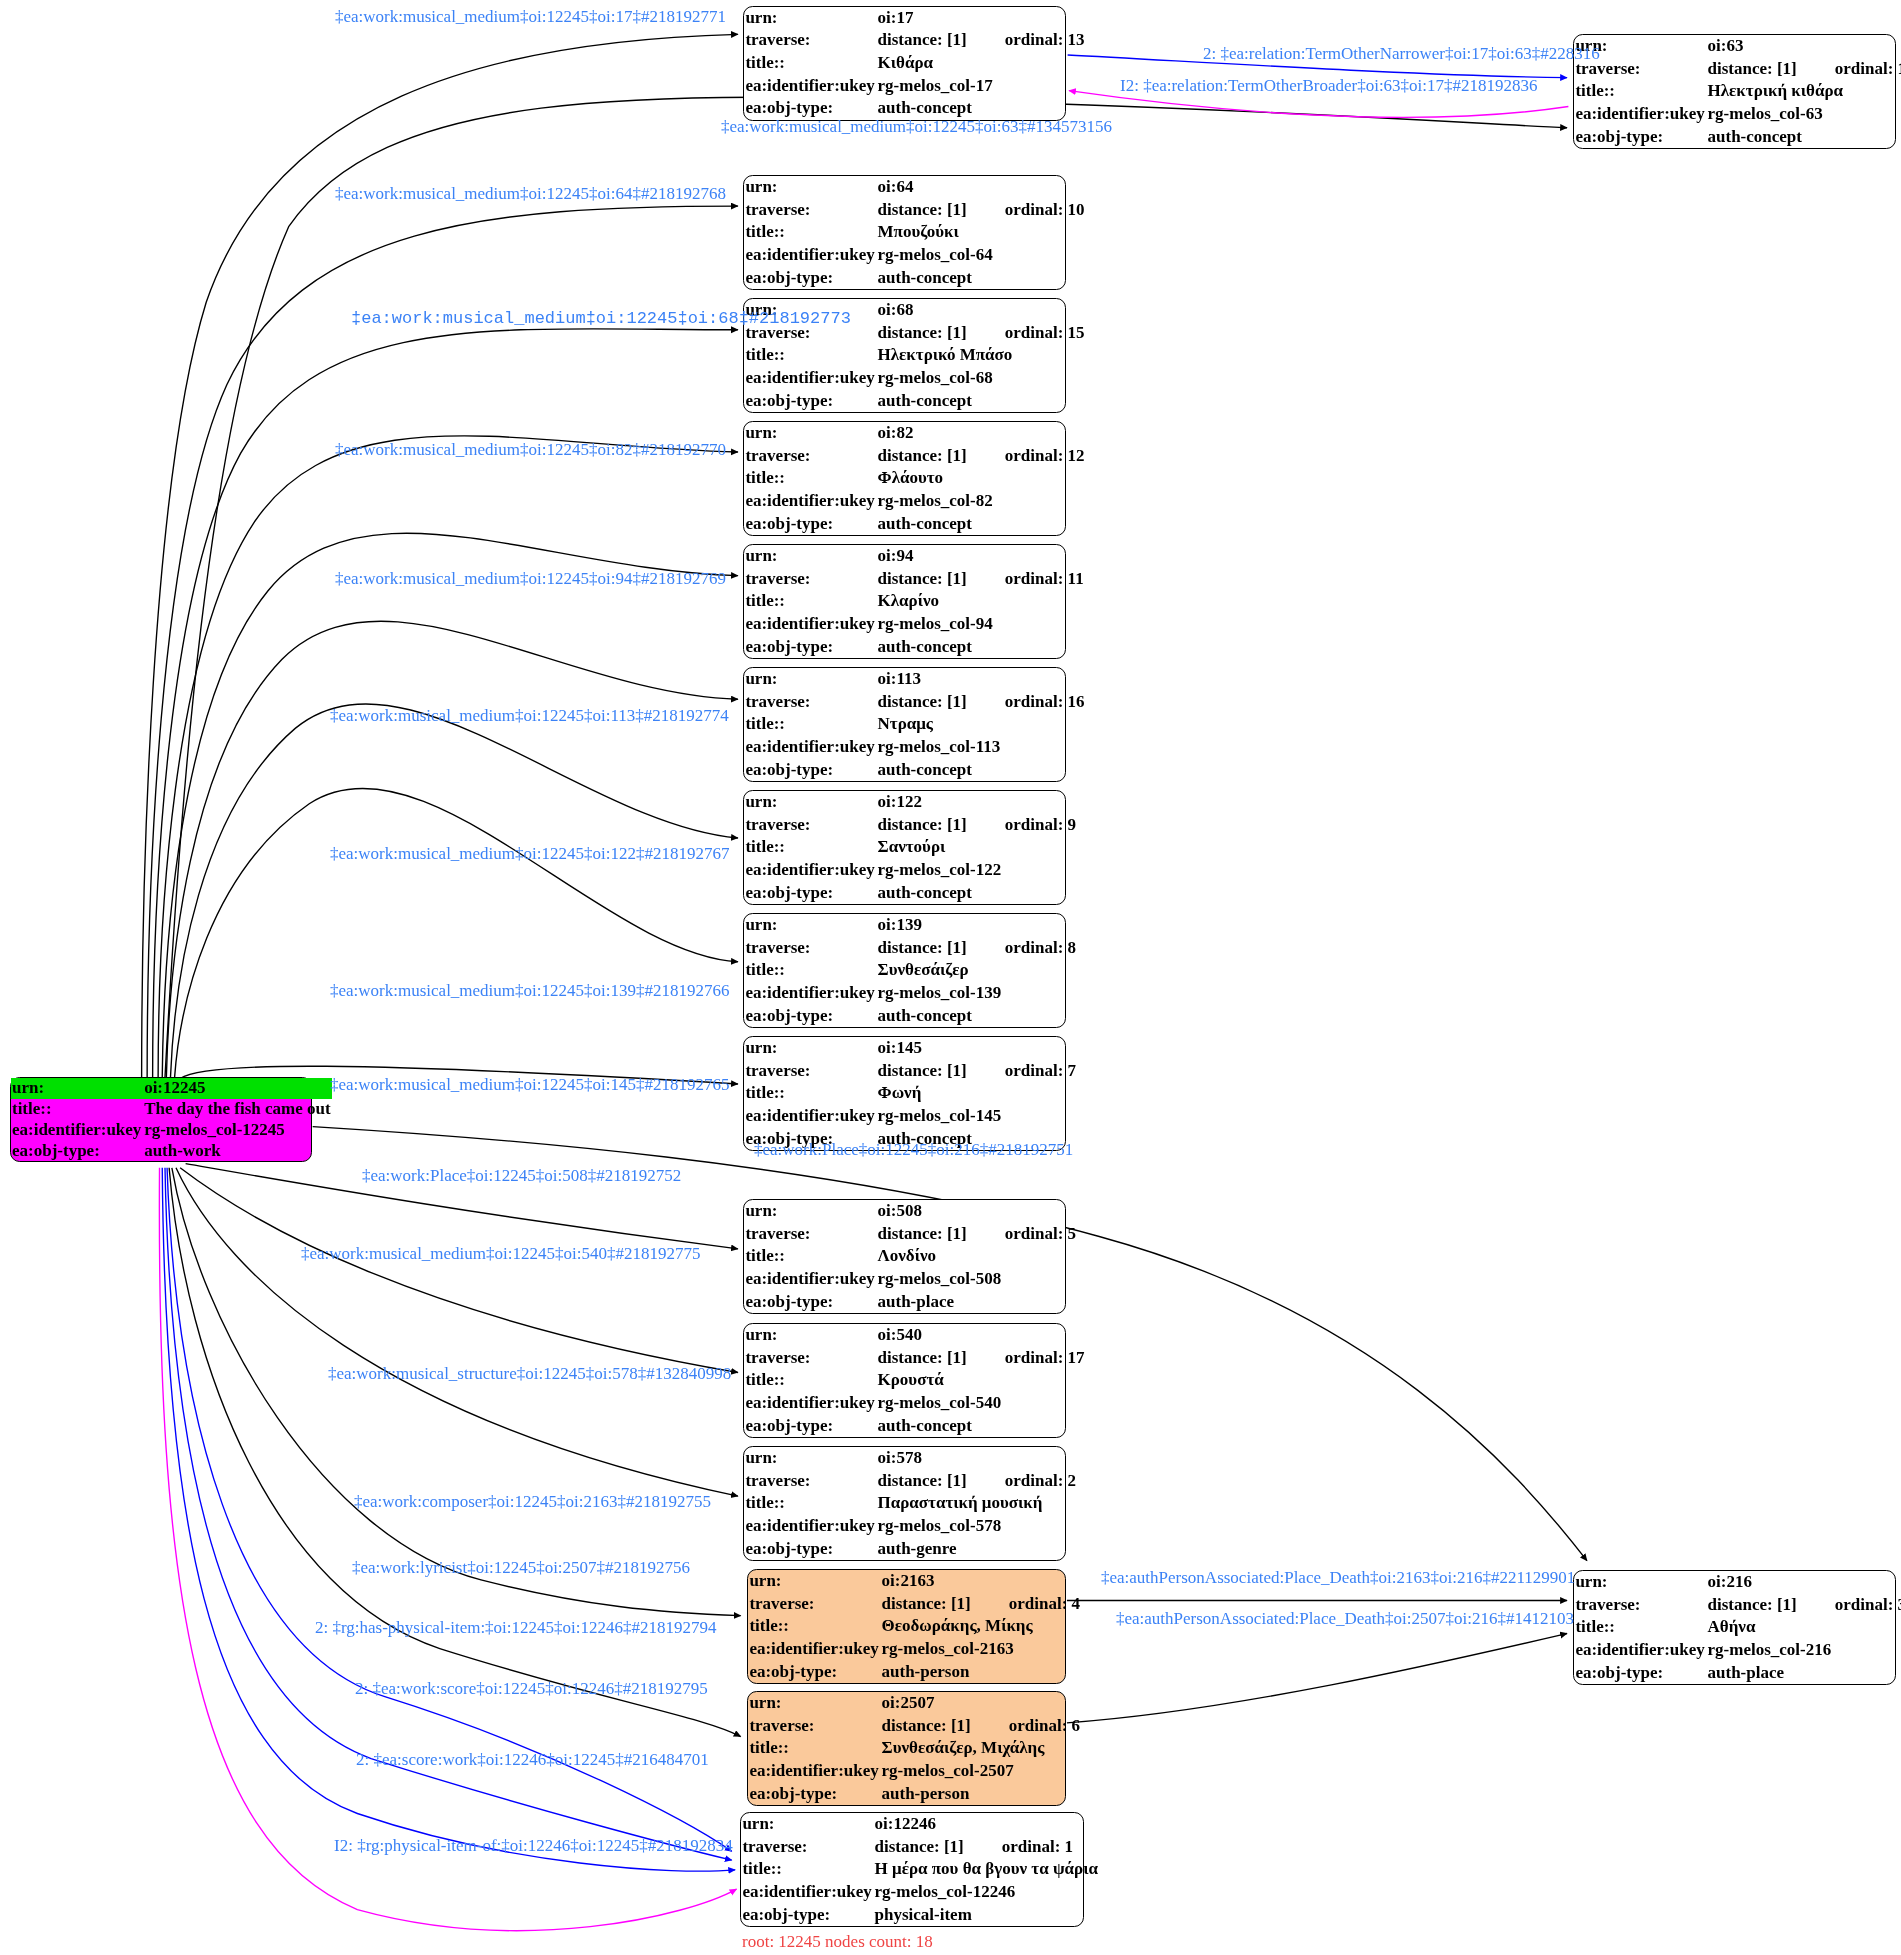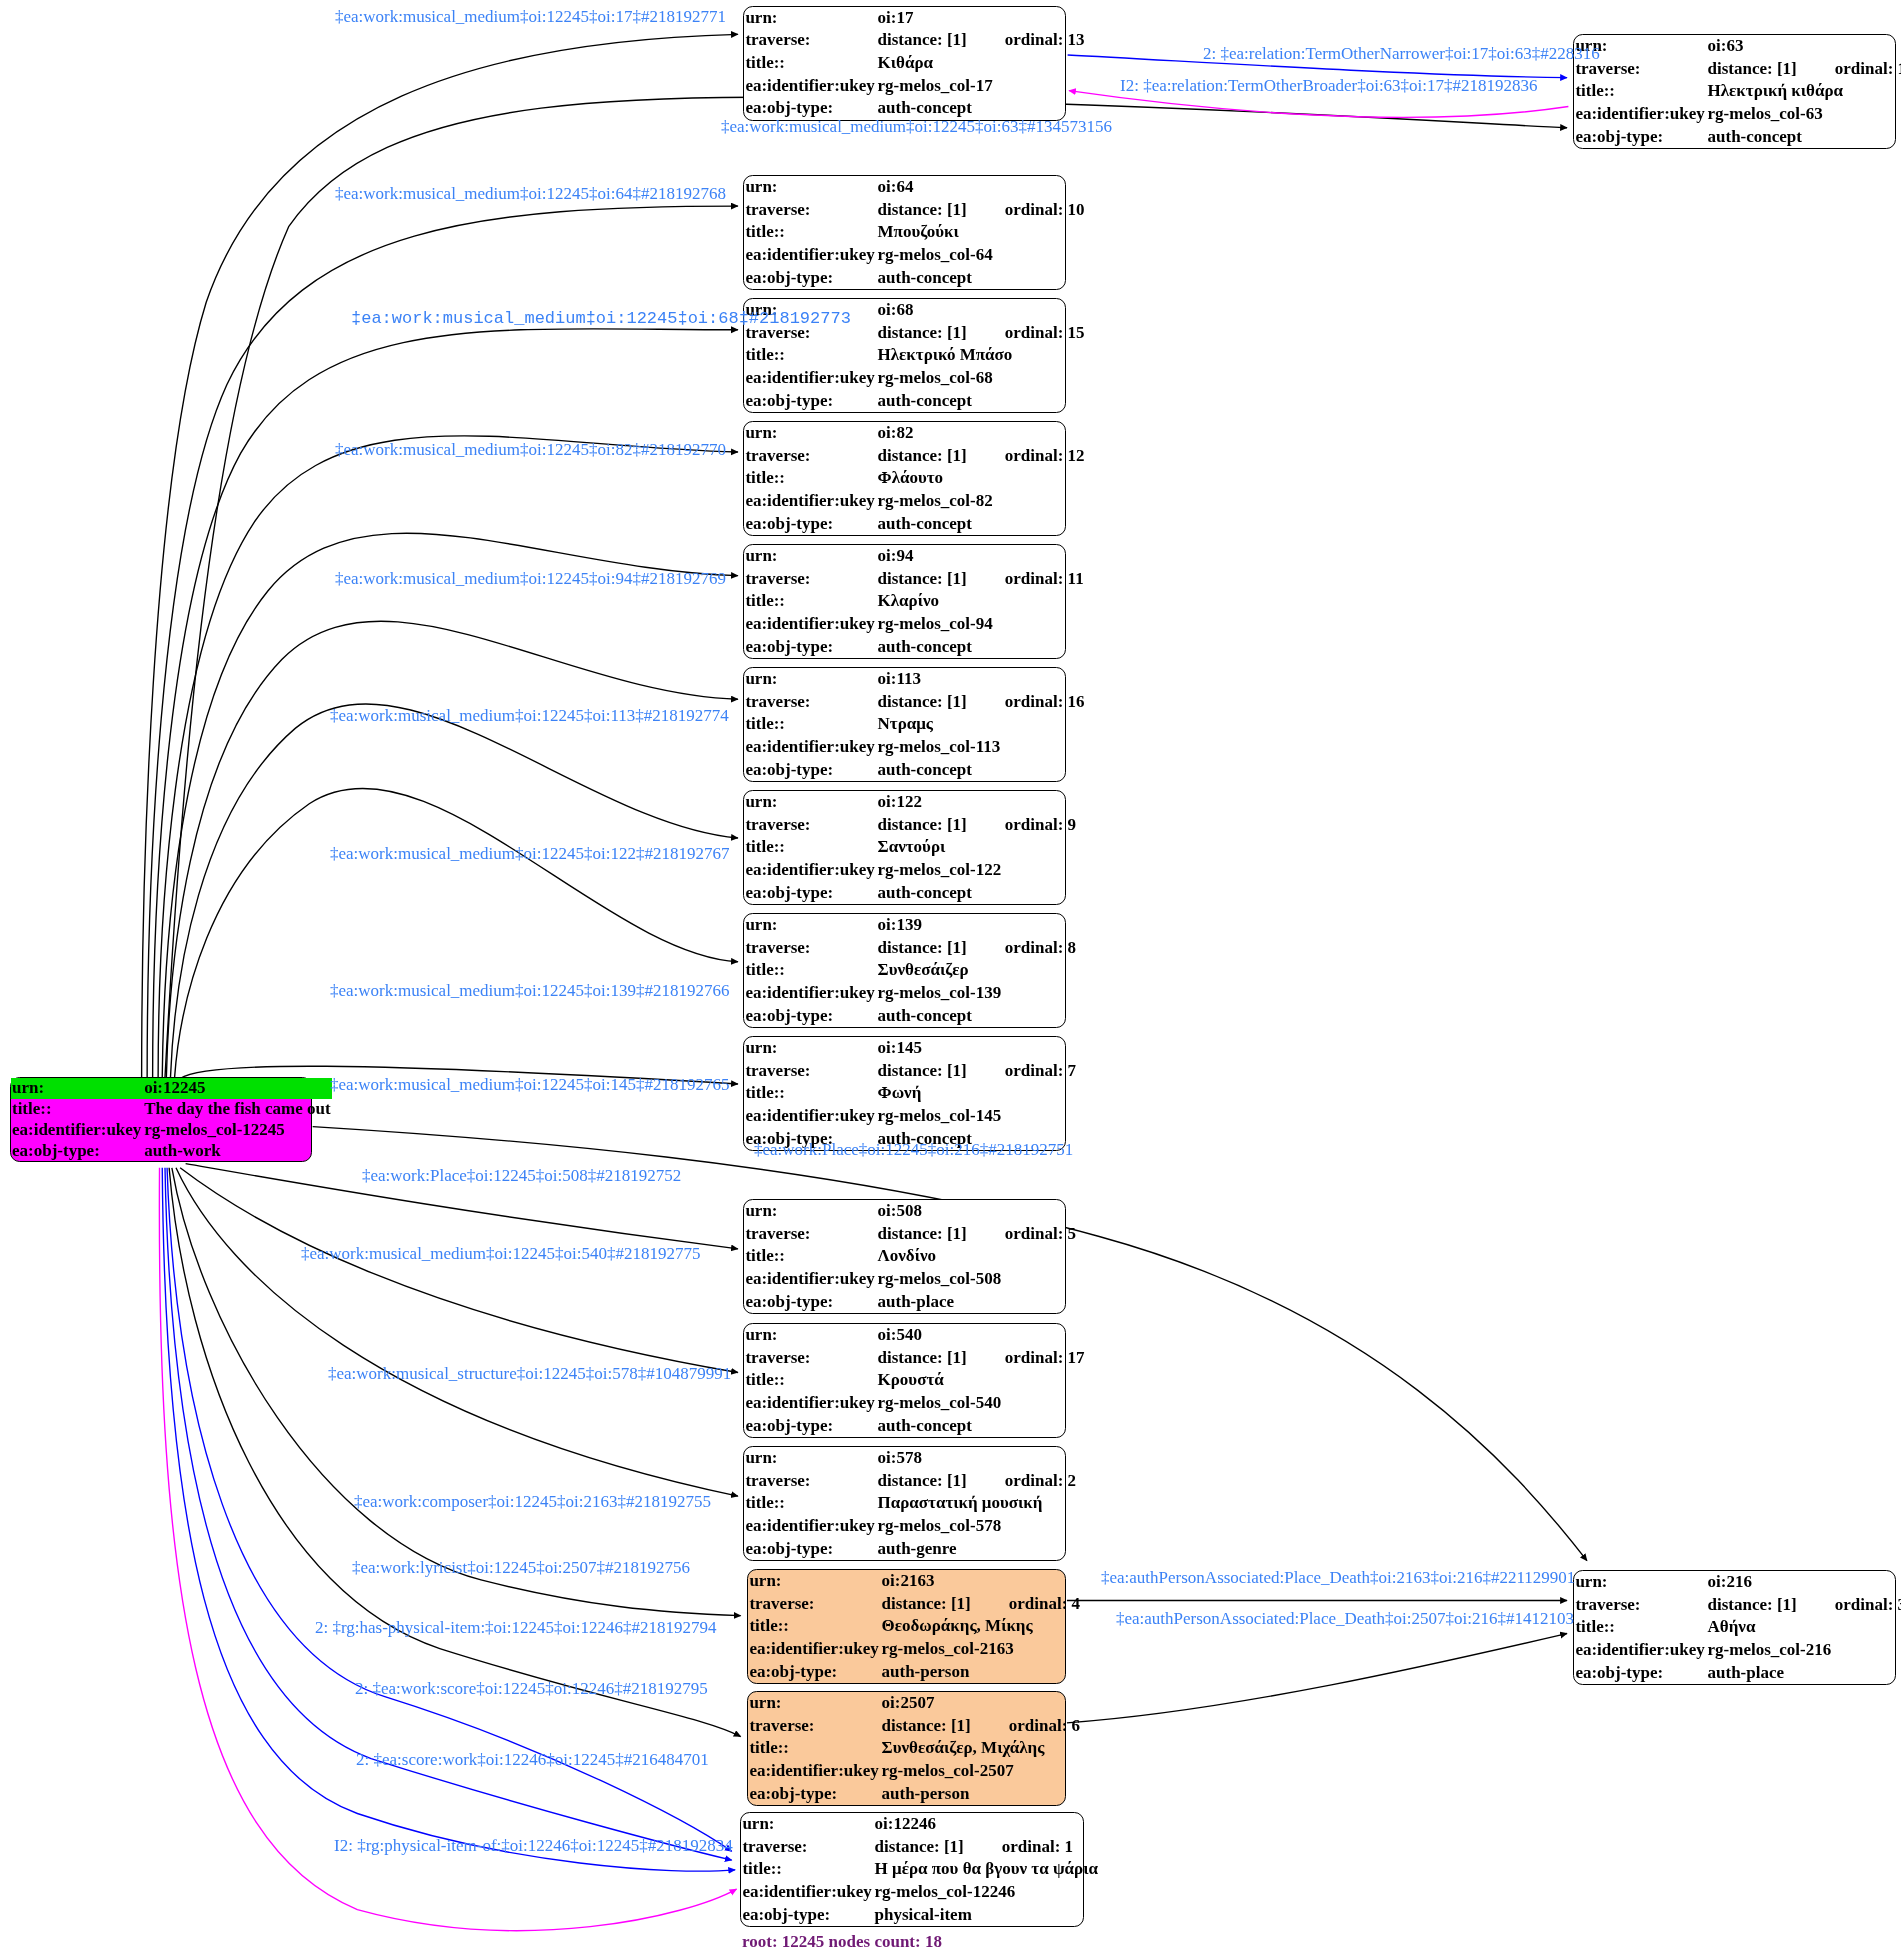--- a/index.html
+++ b/index.html
@@ -9,21 +9,21 @@
   .node{position:absolute;box-sizing:border-box;border:1.4px solid #000;border-radius:9.6px;background:#fff;}
   .node.person{background:#fac99b;}
   .node.root{background:#ff00ff;border-color:#000;}
   .node table{border-collapse:collapse;width:100%;height:100%;font-weight:bold;}
   .node td{font-size:17px;line-height:20px;padding:0 1.4px;white-space:nowrap;vertical-align:middle;}
   .node td.k{width:122px;}
   .node.root td{font-size:17px;}
   .node.root .hl{background:#00e000;}
   .ordinal{padding-left:38px;}
   .elabel{position:absolute;font-size:17px;line-height:19px;white-space:nowrap;color:#3b82f6;}
-  .footer{position:absolute;font-size:17px;white-space:nowrap;color:#701a75;font-weight:bold;}
+  .footer{position:absolute;font-size:17px;white-space:nowrap;color:#ef4444;}
 </style>
 </head>
 <body>
 
 <div id="canvas">
   <svg id="edges" xmlns="http://www.w3.org/2000/svg" viewBox="0 0 2767 2846" width="1901" height="1955">
     <defs>
       <marker id="ah-black" markerWidth="12" markerHeight="12" refX="10" refY="5" orient="auto" markerUnits="userSpaceOnUse">
         <path d="M0,0 L11,5 L0,10 z" fill="#000000"></path>
       </marker>
@@ -539,21 +539,21 @@
       <div class="elabel" style="left: 351px; top: 309px; font-family: Liberation Mono, monospace;">‡ea:work:musical_medium‡oi:12245‡oi:68‡#218192773</div>
       <div class="elabel" style="left: 335px; top: 440px;">‡ea:work:musical_medium‡oi:12245‡oi:82‡#218192770</div>
       <div class="elabel" style="left: 335px; top: 569px;">‡ea:work:musical_medium‡oi:12245‡oi:94‡#218192769</div>
       <div class="elabel" style="left: 330px; top: 706px;">‡ea:work:musical_medium‡oi:12245‡oi:113‡#218192774</div>
       <div class="elabel" style="left: 330px; top: 844px;">‡ea:work:musical_medium‡oi:12245‡oi:122‡#218192767</div>
       <div class="elabel" style="left: 330px; top: 981px;">‡ea:work:musical_medium‡oi:12245‡oi:139‡#218192766</div>
       <div class="elabel" style="left: 330px; top: 1075px;">‡ea:work:musical_medium‡oi:12245‡oi:145‡#218192765</div>
       <div class="elabel" style="left: 754px; top: 1140px;">‡ea:work:Place‡oi:12245‡oi:216‡#218192751</div>
       <div class="elabel" style="left: 362px; top: 1166px;">‡ea:work:Place‡oi:12245‡oi:508‡#218192752</div>
       <div class="elabel" style="left: 301px; top: 1244px;">‡ea:work:musical_medium‡oi:12245‡oi:540‡#218192775</div>
-      <div class="elabel" style="left: 328px; top: 1364px;">‡ea:work:musical_structure‡oi:12245‡oi:578‡#104879991</div>
+      <div class="elabel" style="left: 328px; top: 1364px;">‡ea:work:musical_structure‡oi:12245‡oi:578‡#132840998</div>
       <div class="elabel" style="left: 354px; top: 1492px;">‡ea:work:composer‡oi:12245‡oi:2163‡#218192755</div>
       <div class="elabel" style="left: 352px; top: 1558px;">‡ea:work:lyricist‡oi:12245‡oi:2507‡#218192756</div>
       <div class="elabel" style="left: 315px; top: 1618px;">2: ‡rg:has-physical-item:‡oi:12245‡oi:12246‡#218192794</div>
       <div class="elabel" style="left: 355px; top: 1679px;">2: ‡ea:work:score‡oi:12245‡oi:12246‡#218192795</div>
       <div class="elabel" style="left: 356px; top: 1750px;">2: ‡ea:score:work‡oi:12246‡oi:12245‡#216484701</div>
       <div class="elabel" style="left: 1101px; top: 1568px;">‡ea:authPersonAssociated:Place_Death‡oi:2163‡oi:216‡#221129901</div>
       <div class="elabel" style="left: 1116px; top: 1609px;">‡ea:authPersonAssociated:Place_Death‡oi:2507‡oi:216‡#1412103</div>
       <div class="elabel" style="left: 334px; top: 1836px;">I2: ‡rg:physical-item-of:‡oi:12246‡oi:12245‡#218192834</div>
     </div>
 

